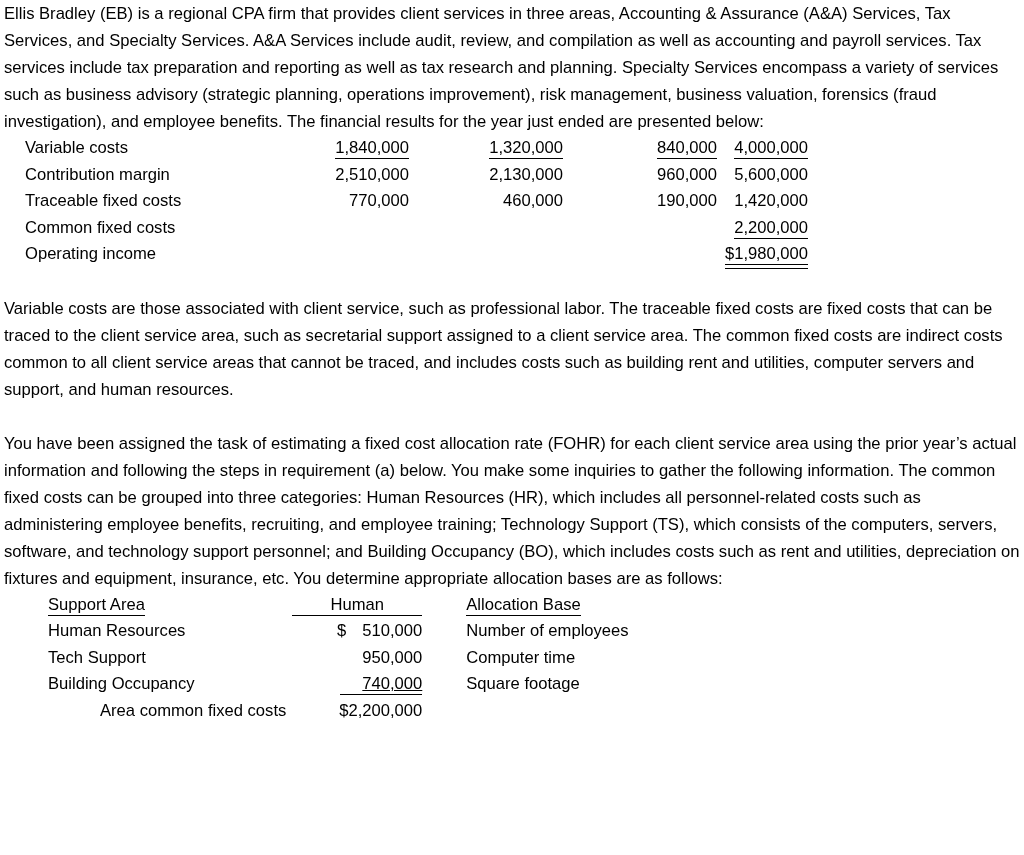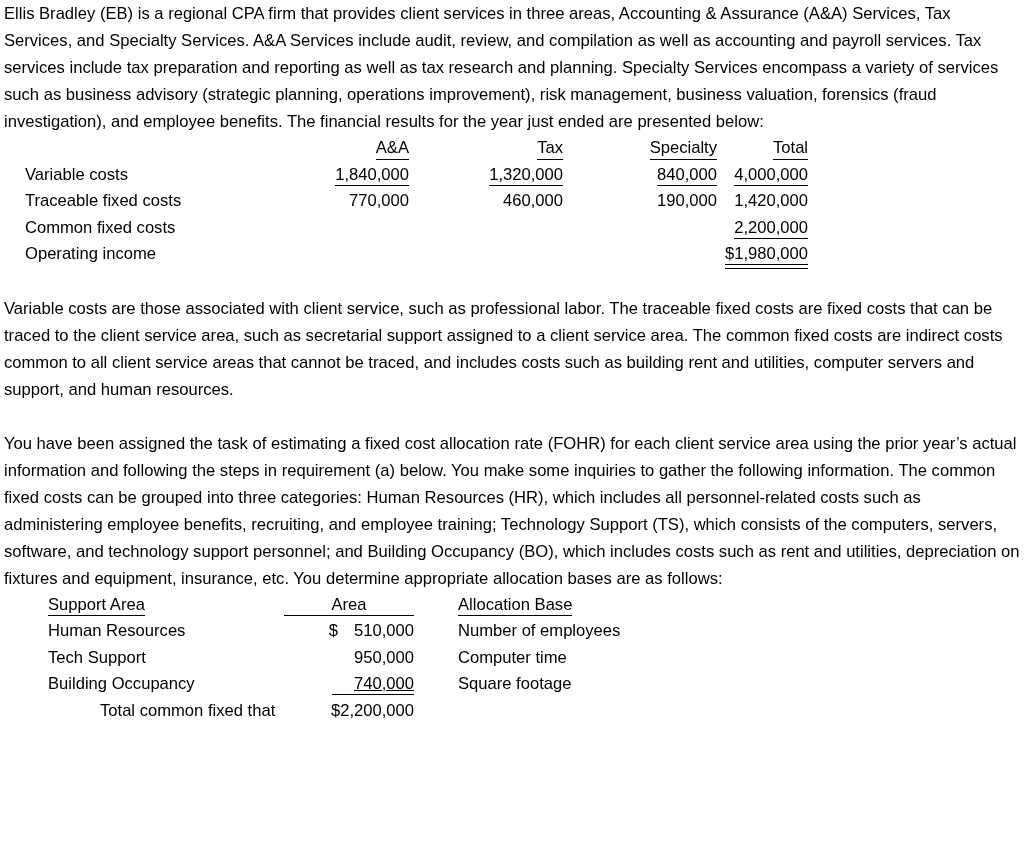--- a/index.html
+++ b/index.html
@@ -125,37 +125,37 @@
 </style>
 </head>
 <body>
 
 <div class="page">
 
   <p class="para">Ellis Bradley (EB) is a regional CPA firm that provides client services in three areas, Accounting &amp; Assurance (A&amp;A) Services, Tax Services, and Specialty Services. A&amp;A Services include audit, review, and compilation as well as accounting and payroll services. Tax services include tax preparation and reporting as well as tax research and planning. Specialty Services encompass a variety of services such as business advisory (strategic planning, operations improvement), risk management, business valuation, forensics (fraud investigation), and employee benefits. The financial results for the year just ended are presented below:</p>
 
   <table class="fin">
     <tbody>
-      <tr>
-        <td class="c-label"></td>
-        <td class="c-num hdr-cell"><span class="u">A&amp;A</span></td>
-        <td class="c-num hdr-cell"><span class="u">Tax</span></td>
-        <td class="c-num hdr-cell"><span class="u">Specialty</span></td>
-        <td class="c-num last hdr-cell"><span class="u">Total</span></td>
-      </tr>
 
 
       <tr>
         <td class="c-label">Variable costs</td>
         <td class="c-num"><span class="uline">1,840,000</span></td>
         <td class="c-num"><span class="uline">1,320,000</span></td>
         <td class="c-num"><span class="uline">840,000</span></td>
         <td class="c-num last"><span class="uline">4,000,000</span></td>
       </tr>
 
+      <tr>
+        <td class="c-label">Contribution margin</td>
+        <td class="c-num">2,510,000</td>
+        <td class="c-num">2,130,000</td>
+        <td class="c-num">960,000</td>
+        <td class="c-num last">5,600,000</td>
+      </tr>
 
       <tr>
         <td class="c-label">Traceable fixed costs</td>
         <td class="c-num">770,000</td>
         <td class="c-num">460,000</td>
         <td class="c-num">190,000</td>
         <td class="c-num last">1,420,000</td>
       </tr>
 
       <tr>
@@ -181,21 +181,21 @@
   <p class="para">Variable costs are those associated with client service, such as professional labor. The traceable fixed costs are fixed costs that can be traced to the client service area, such as secretarial support assigned to a client service area. The common fixed costs are indirect costs common to all client service areas that cannot be traced, and includes costs such as building rent and utilities, computer servers and support, and human resources.</p>
 
   <div class="spacer-sm"></div>
 
   <p class="para"><span>You have been assigned the task of estimating a </span><b>fixed cost allocation rate (FOHR)</b><span> for each client service area using the prior year’s actual information and following the steps in requirement (a) below. You make some inquiries to gather the following information. The common fixed costs can be grouped into three categories: Human Resources (HR), which includes all personnel-related costs such as administering employee benefits, recruiting, and employee training; Technology Support (TS), which consists of the computers, servers, software, and technology support personnel; and Building Occupancy (BO), which includes costs such as rent and utilities, depreciation on fixtures and equipment, insurance, etc. You determine appropriate allocation bases are as follows:</span></p>
 
   <table class="sup">
     <tbody>
       <tr>
         <td class="s-label"><span class="uline">Support Area</span></td>
-        <td class="s-cost"><span class="costs-hdr-wrap">Area</span></td>
+        <td class="s-cost"><span class="costs-hdr-wrap">Human</span></td>
         <td class="s-base"><span class="uline">Allocation Base</span></td>
       </tr>
 
       <tr>
         <td class="s-label">Human Resources</td>
         <td class="s-cost">
           <span class="dollar-row">
               <span class="dsign">$</span>
               <span>510,000</span>
             </span>
@@ -209,20 +209,20 @@
         <td class="s-base">Computer time</td>
       </tr>
 
       <tr>
         <td class="s-label">Building Occupancy</td>
         <td class="s-cost"><span class="num-u">740,000</span></td>
         <td class="s-base">Square footage</td>
       </tr>
 
       <tr>
-        <td class="s-label indent">Total common fixed that</td>
+        <td class="s-label indent">Area common fixed costs</td>
         <td class="s-cost">$2,200,000</td>
         <td class="s-base"></td>
       </tr>
     </tbody>
   </table>
 
 </div>
 
 </body></html>

